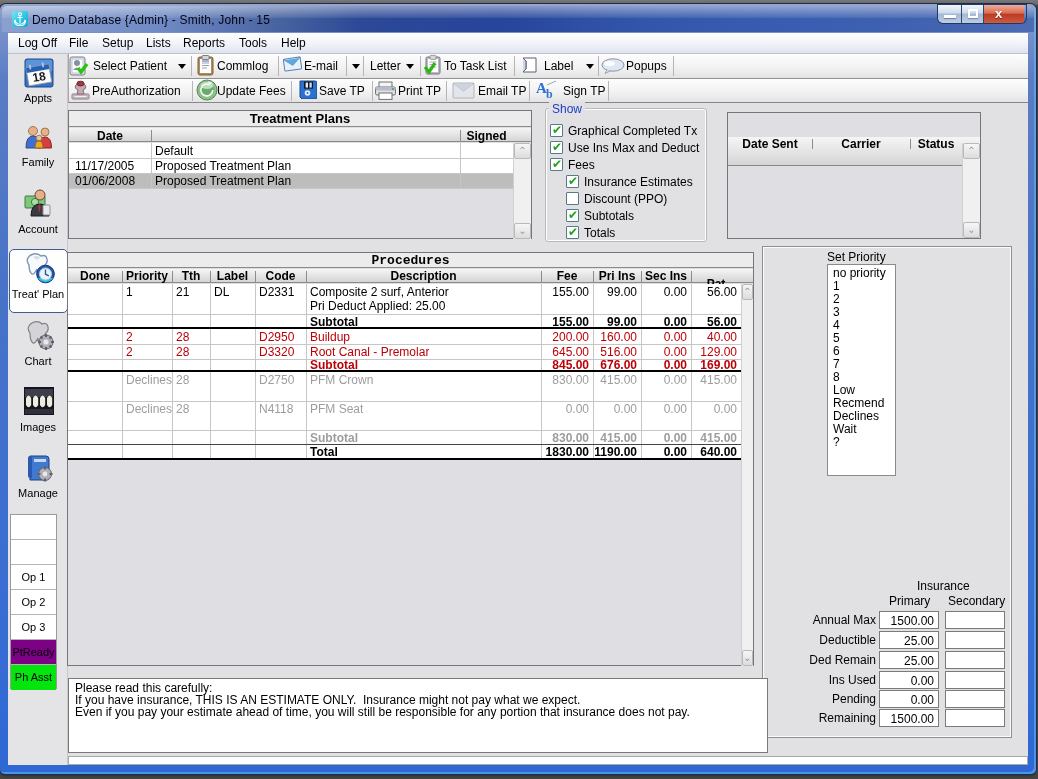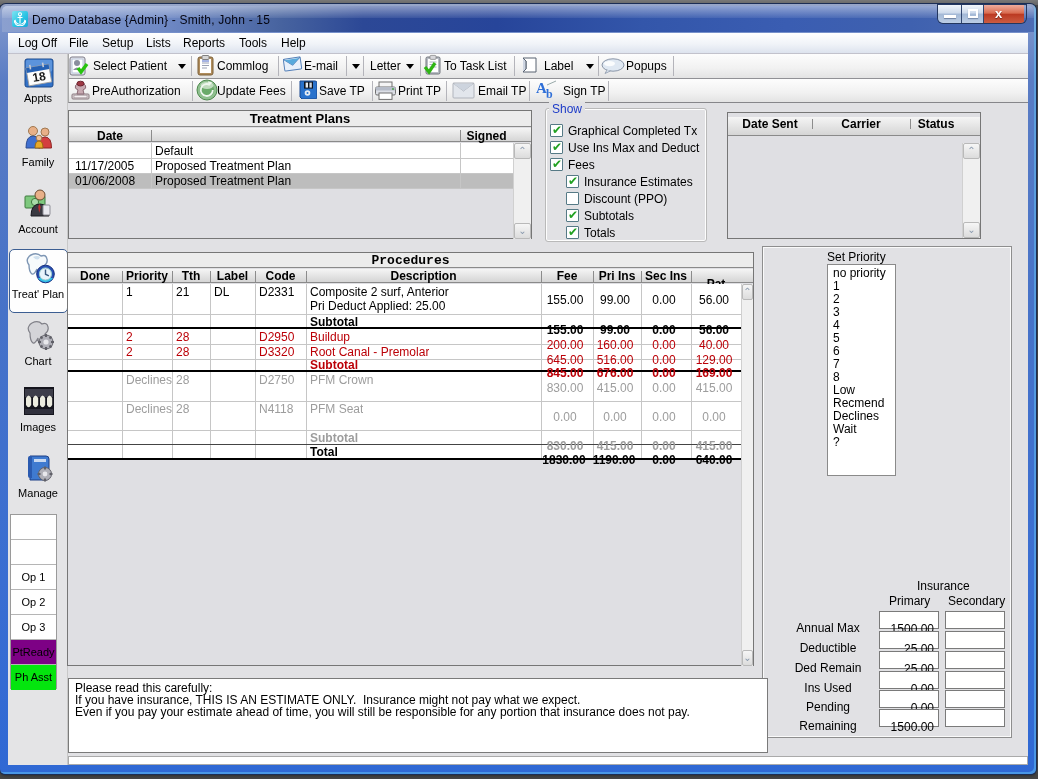--- a/index.html
+++ b/index.html
@@ -5,21 +5,21 @@
 * { margin:0; padding:0; box-sizing:border-box; }
 html,body { width:1038px; height:779px; overflow:hidden; }
 body { font-family:"Liberation Sans", sans-serif; background:#454545; position:relative; }
 #page { position:absolute; left:0; top:0; width:1038px; height:779px; }
 #topstrip { position:absolute; left:0; top:0; width:1038px; height:5px; background:linear-gradient(180deg,#787878,#646464); }
 .abs { position:absolute; }
 .t12 { font-size:12px; color:#000; }
 .t11 { font-size:11px; color:#000; }
 .b { font-weight:bold; }
 .ctr { text-align:center; }
-.r { text-align:center;margin-top:8px; }
+.r { text-align:right; }
 
 
 #frame { position:absolute; left:0; top:4px; width:1036px; height:770px;
   border-radius:6px 6px 5px 5px;
   background:linear-gradient(180deg,#98a6c8 0%,#7e96cc 2%,#5a7cc4 10%,#4672c8 40%,#3a6ed2 75%,#2f68d4 100%);
   box-shadow:0 0 0 1px #1b2d55, 0 2px 3px rgba(0,0,0,.35), inset -2px -2px 0 rgba(100,195,245,.5);
 }
 #titlebar { position:absolute; left:2px; top:6px; width:1032px; height:26px;
   border-radius:5px 5px 0 0;
   background:linear-gradient(90deg,#8ba0cf 0%,#7e96cb 8%,#6e88c4 16%,#47639f 27%,#2c4896 35%,#27459a 48%,#3356aa 62%,#3a5db2 76%,#3f61af 88%,#4d6cb4 100%);
@@ -355,21 +355,21 @@
   <div class="cb chk" style="left:566px;top:175px;"></div>
     <span class="cblabel" style="left:584px;top:175px;">Insurance Estimates</span>
   <div class="cb" style="left:566px;top:192px;"></div>
     <span class="cblabel" style="left:584px;top:192px;">Discount (PPO)</span>
   <div class="cb chk" style="left:566px;top:209px;"></div>
     <span class="cblabel" style="left:584px;top:209px;">Subtotals</span>
   <div class="cb chk" style="left:566px;top:226px;"></div>
     <span class="cblabel" style="left:584px;top:226px;">Totals</span>
 
   <div class="grid" style="left:727px;top:112px;width:254px;height:127px;">
-    <div class="ghead" style="top:4px;height:19px;">
+    <div class="ghead" style="top:24px;height:29px;">
       <span class="hcell" style="left:0;width:84px;top:0;">Date Sent</span>
       <span class="hcell" style="left:84px;width:98px;top:0;">Carrier</span>
       <span class="hcell" style="left:182px;width:52px;top:0;">Status</span>
       <div class="hsep" style="left:84px;height:10px;"></div>
       <div class="hsep" style="left:182px;height:10px;"></div>
     </div>
     <div class="sb" style="left:234px;top:30px;width:18px;height:95px;">
       <div class="sbtn" style="top:0;">⌃</div>
       <div class="sbtn" style="bottom:0;">⌄</div>
     </div>

